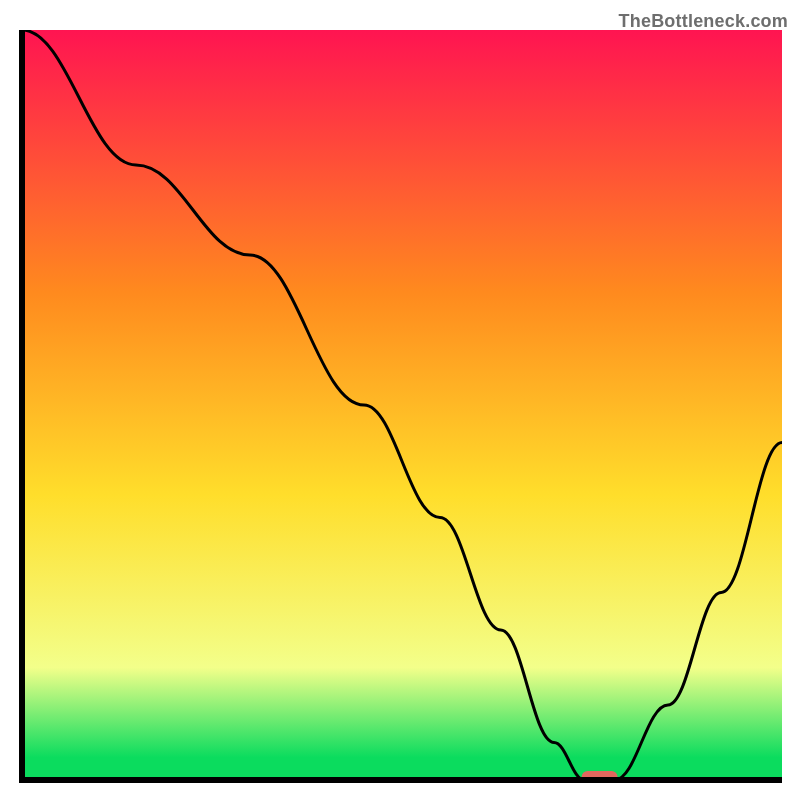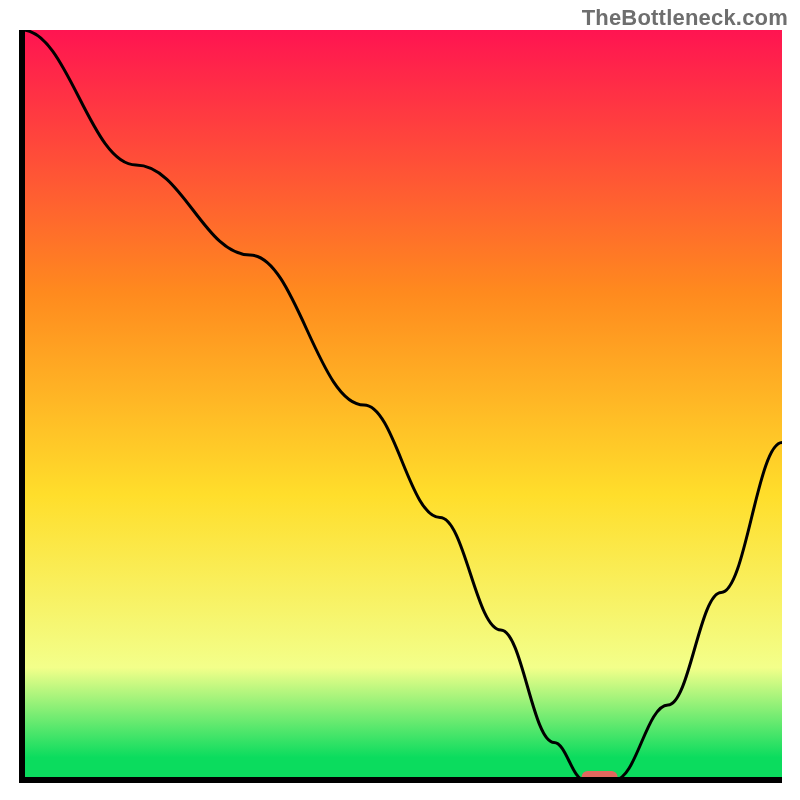--- a/index.html
+++ b/index.html
@@ -10,23 +10,23 @@
     font-family: Arial, Helvetica, sans-serif;
     background: #fff;
   }
   .wrap {
     position: relative;
     width: 800px;
     height: 800px;
   }
   .watermark {
     position: absolute;
-    top: 5px;
+    top: 11px;
     right: 12px;
-    font-size: 22px;
+    font-size: 18px;
     font-weight: 600;
     color: #6e6e6e;
     letter-spacing: 0.2px;
   }
   .plot {
     position: absolute;
     left: 18px;
     top: 30px;
     width: 764px;
     height: 754px;

